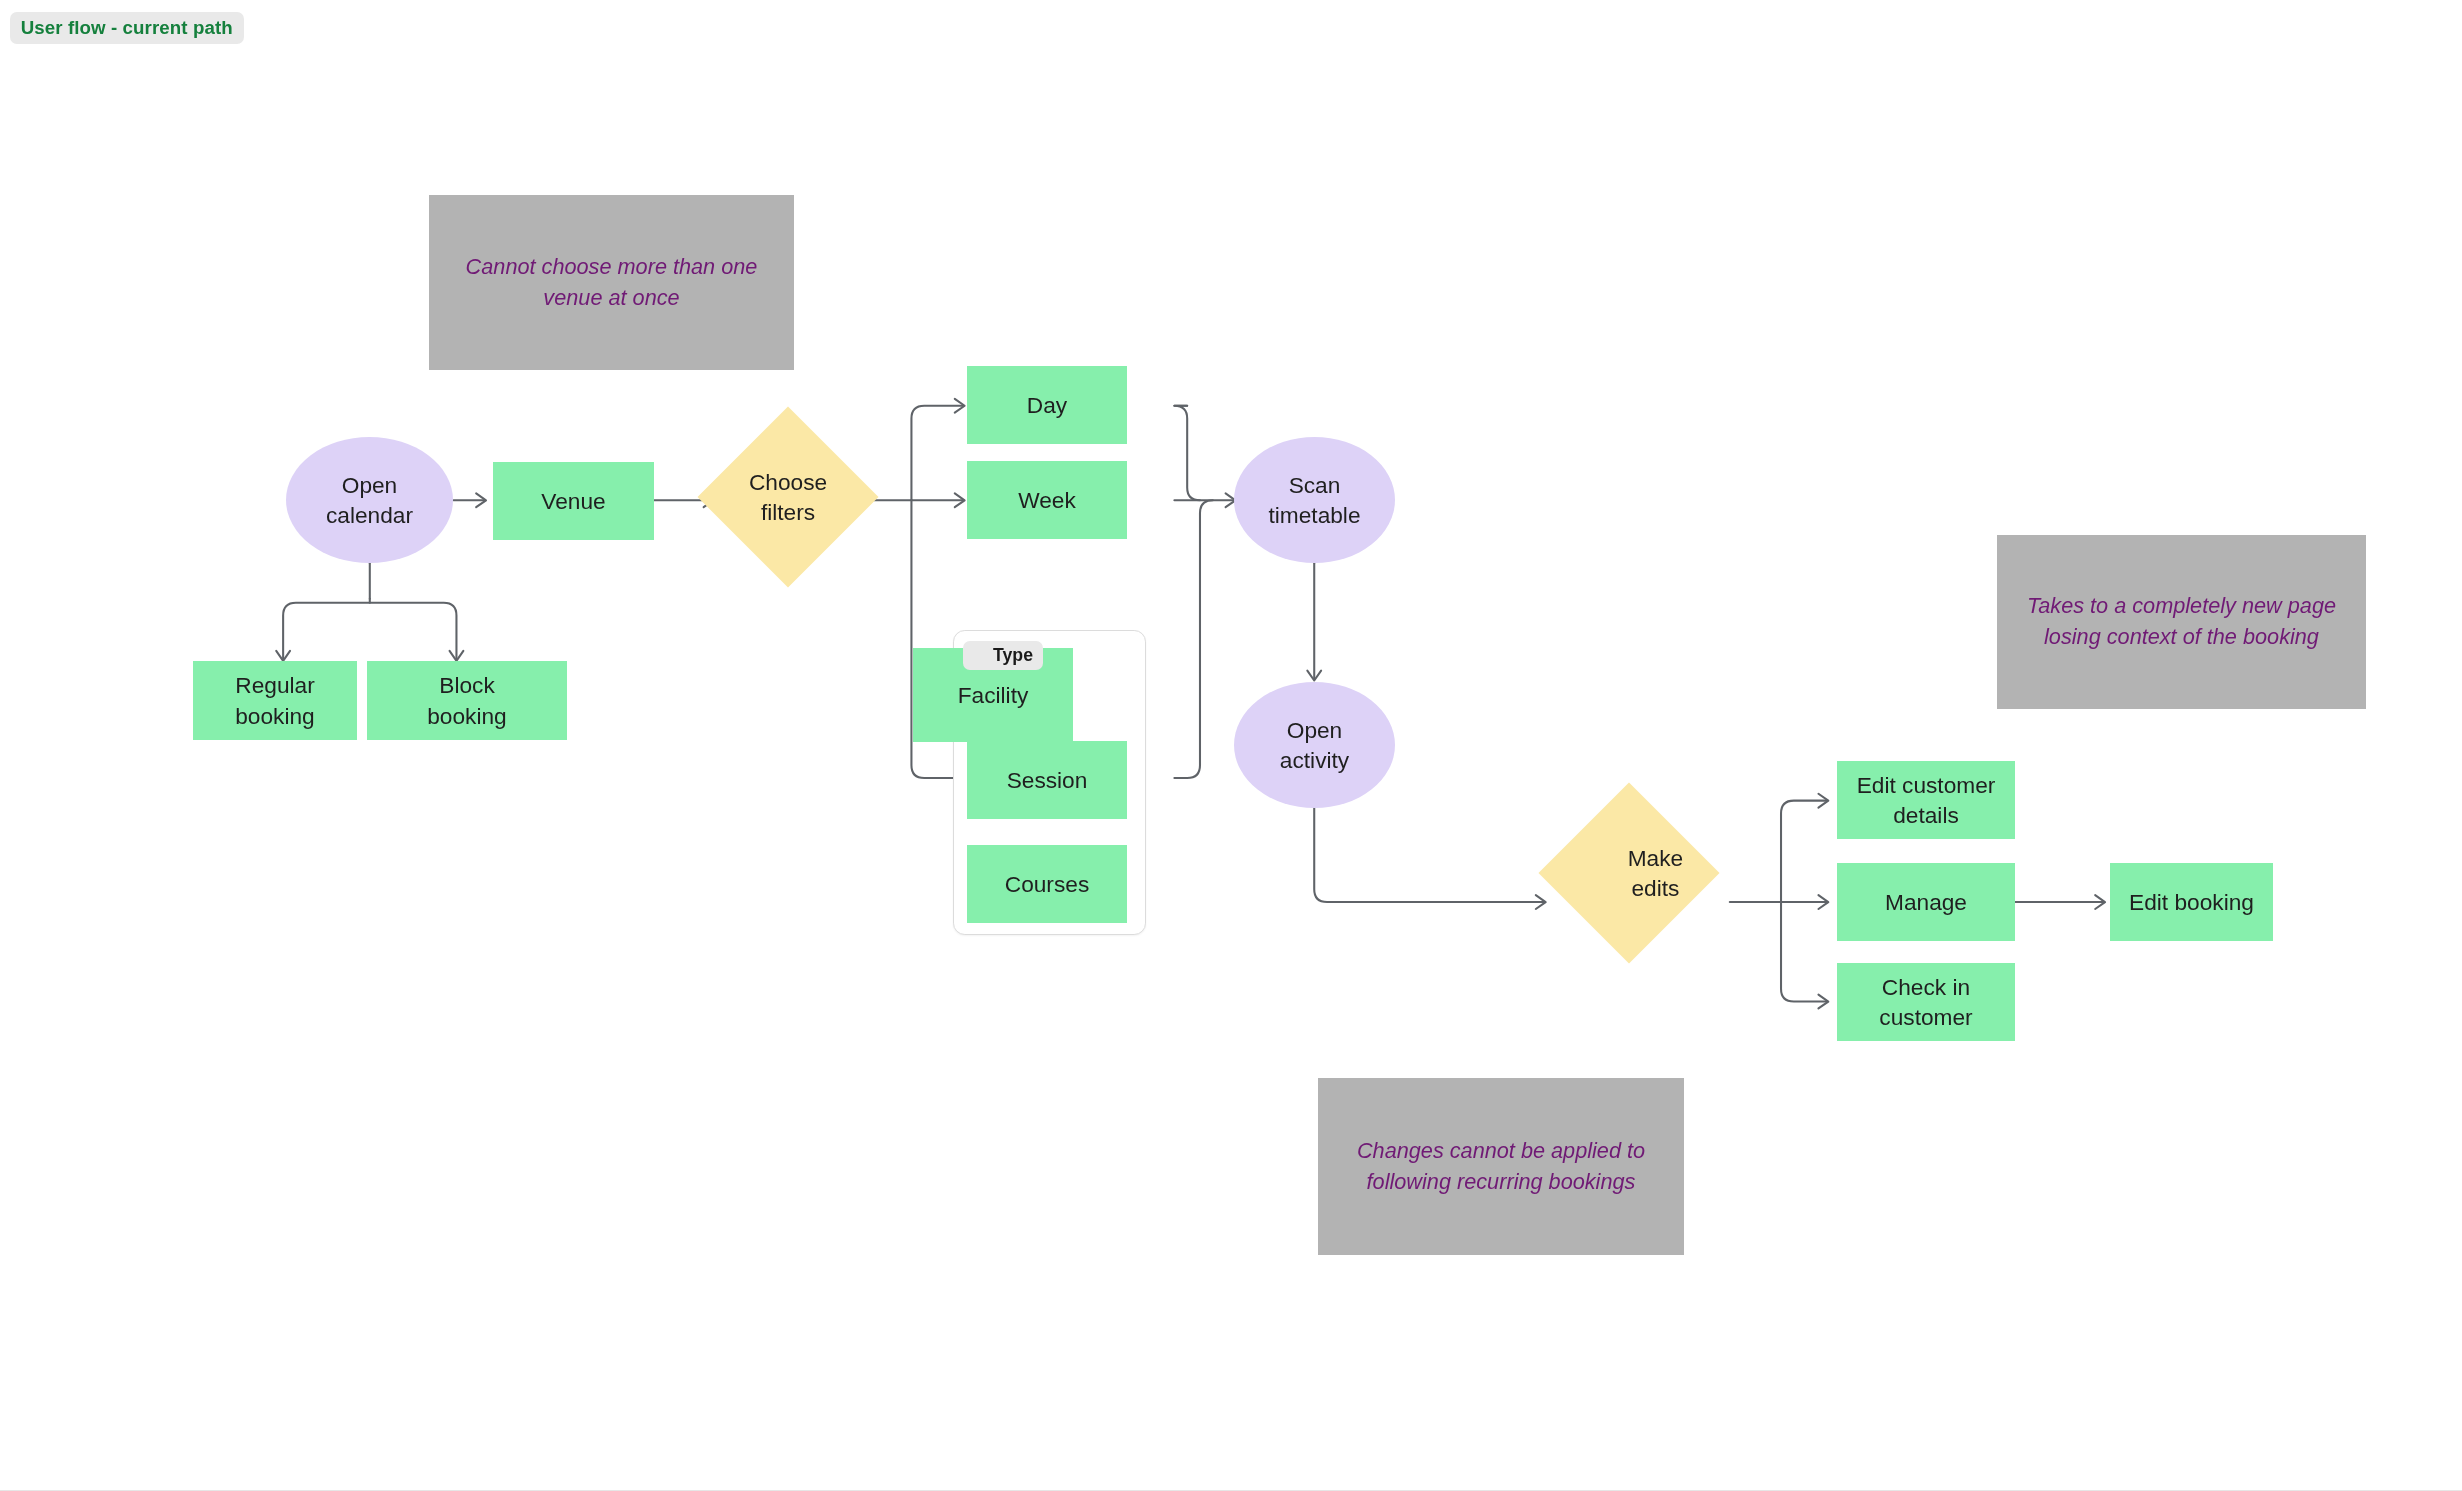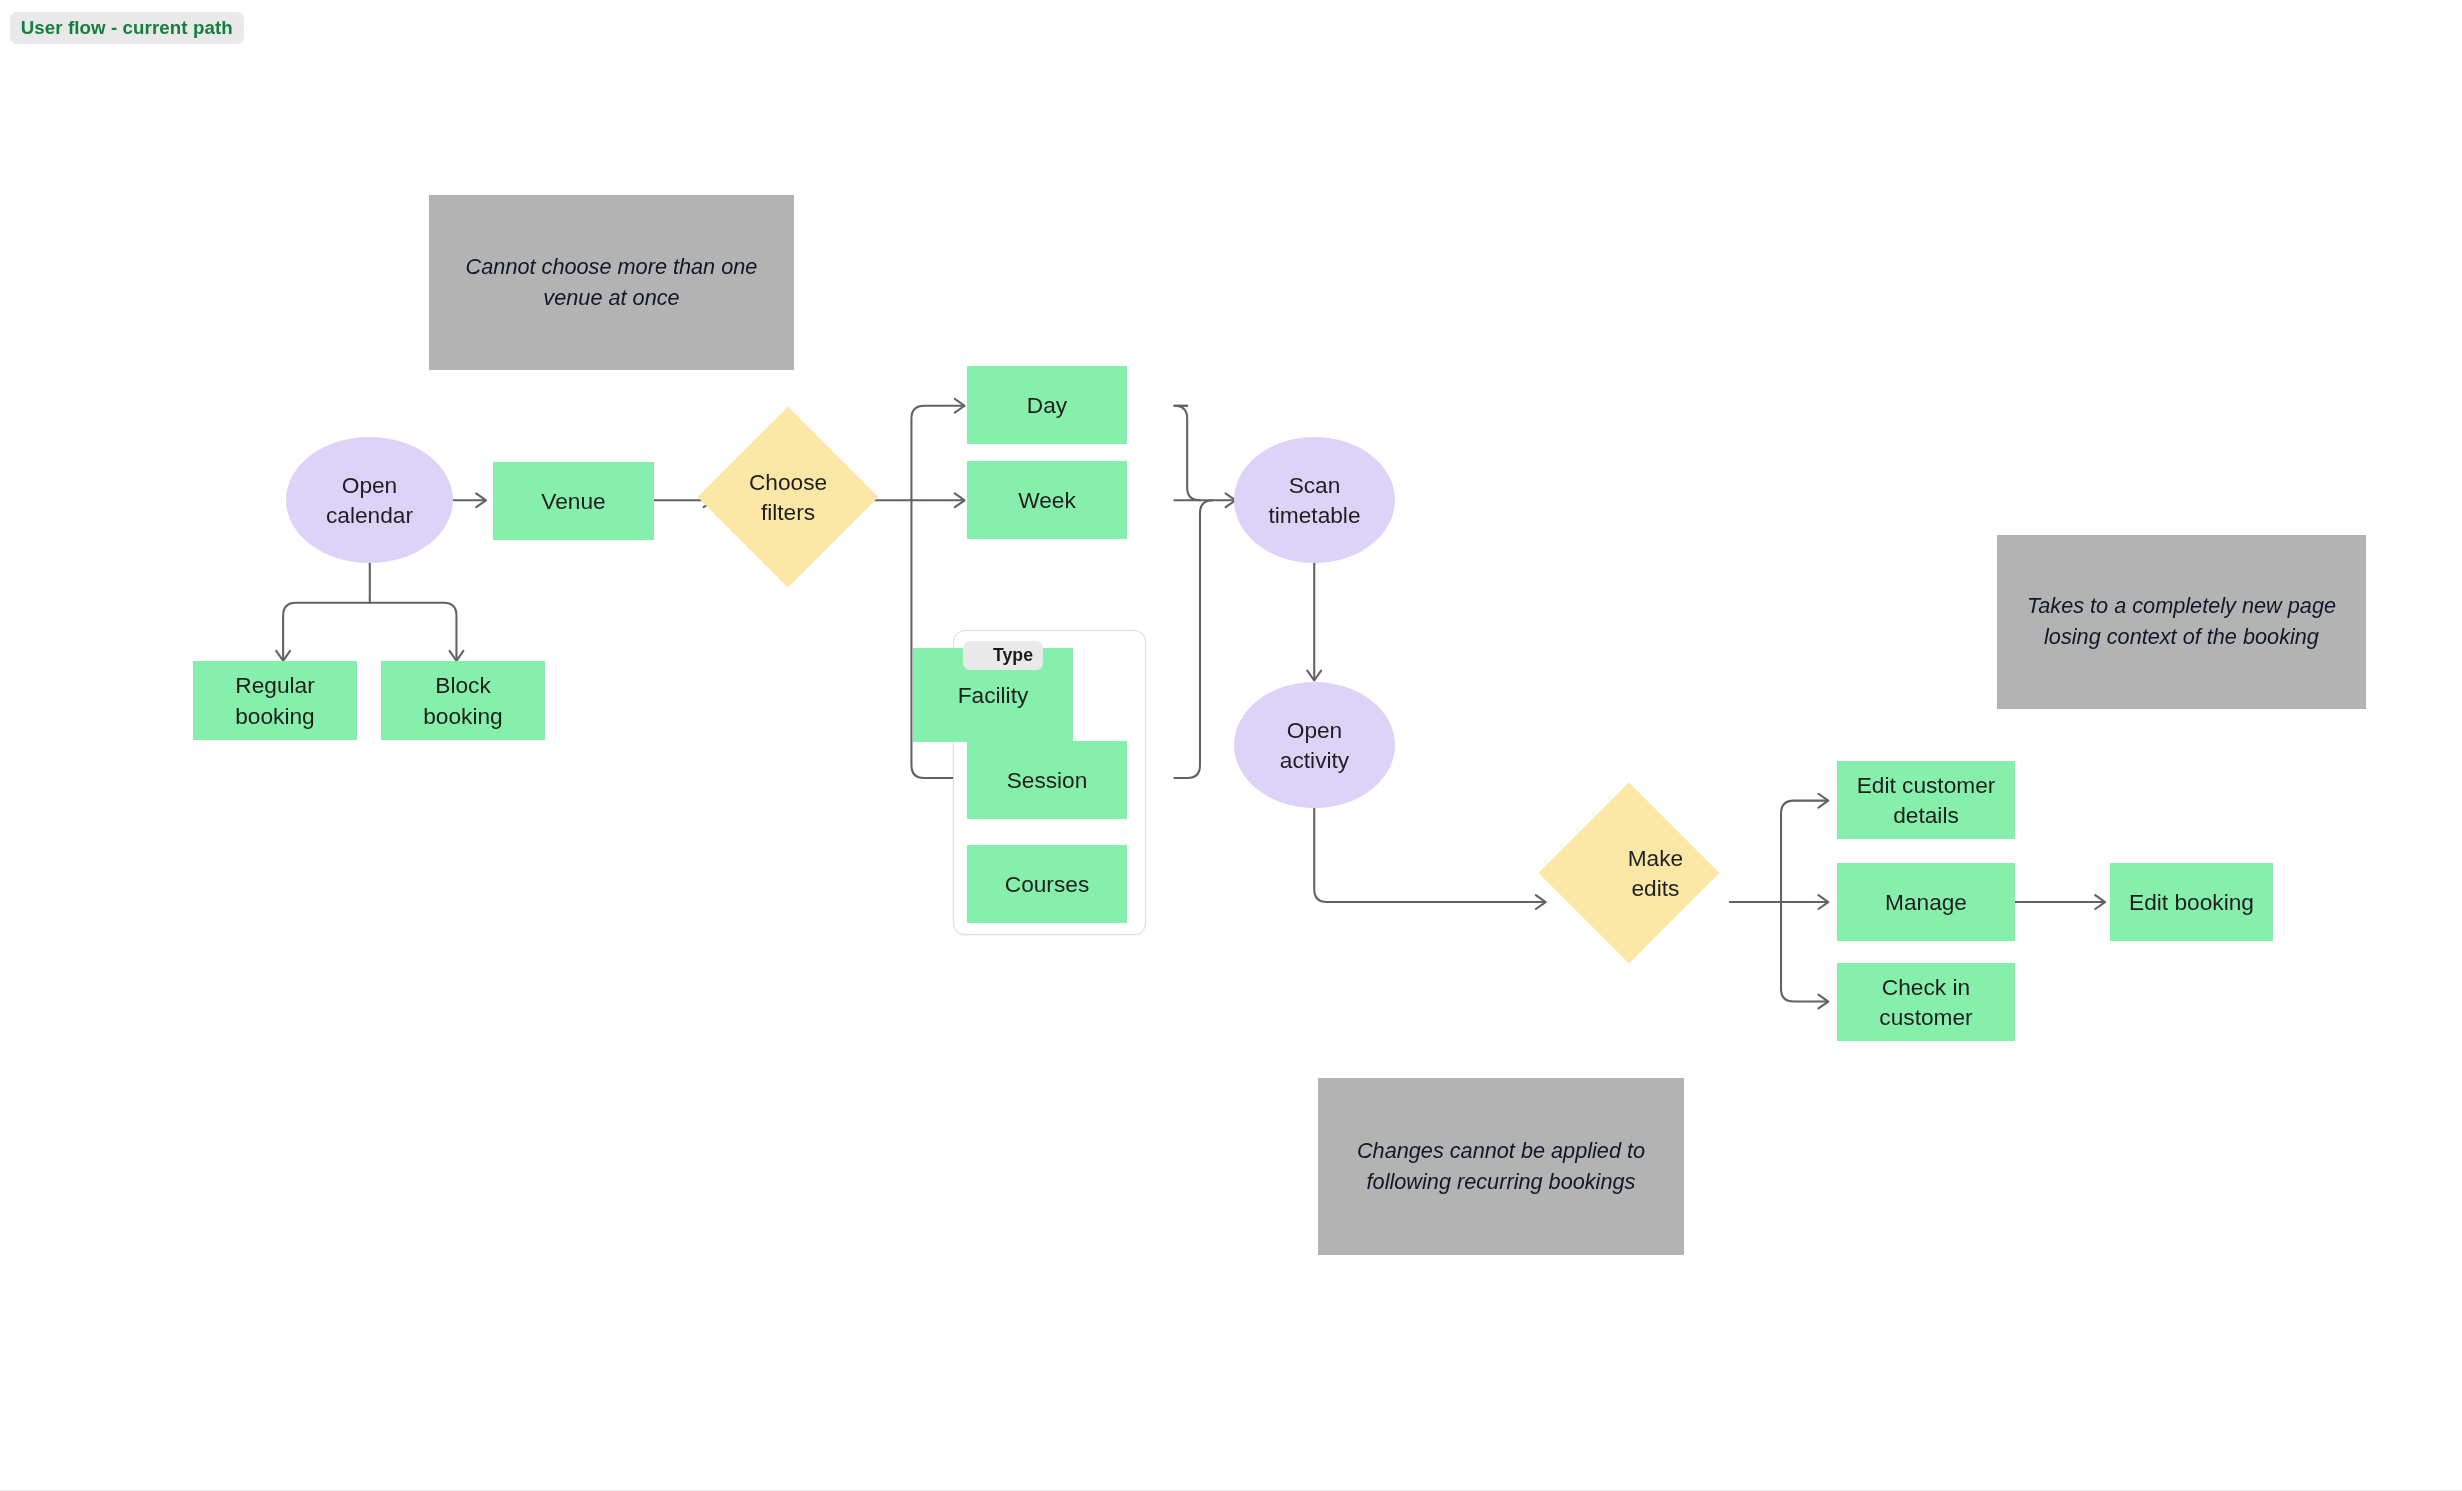--- a/index.html
+++ b/index.html
@@ -95,21 +95,21 @@
   }
   .node.decision .diamond-label {
     position: relative;
     z-index: 2;
   }
 
   
   .note {
     position: absolute;
     background: #b3b3b3;
-    color: #0f172a;
+    color: #701a75;
     font-style: italic;
     font-size: 21.7px;
     line-height: 1.42;
     display: flex;
     align-items: center;
     justify-content: center;
     text-align: center;
     box-sizing: border-box;
     padding: 9.9px 15.8px;
     white-space: pre-line;
@@ -203,21 +203,21 @@
   <div class="group-badge" style="left:963px; top:641px;padding-left:30px;">Type</div>
 
   <div class="node terminal" style="left:286px; top:437px; width:167px; height:126px;">Open
 calendar</div>
 
   <div class="node process" style="left:493px; top:462px; width:161px; height:78px;">Venue</div>
 
   <div class="node process" style="left:193px; top:661px; width:164px; height:79px;">Regular
 booking</div>
 
-  <div class="node process" style="left:381px; top:661px; width:164px; height:79px;">Block
+  <div class="node process" style="left:367px; top:661px; width:200px; height:79px;">Block
 booking</div>
 
   <div class="node decision" style="left:724px; top:433px; width:128px; height:128px;">
     <span class="diamond-bg"></span>
     <span class="diamond-label">Choose
 filters</span>
   </div>
 
   <div class="node process" style="left:967px; top:366px; width:160px; height:78px;">Day</div>
 

